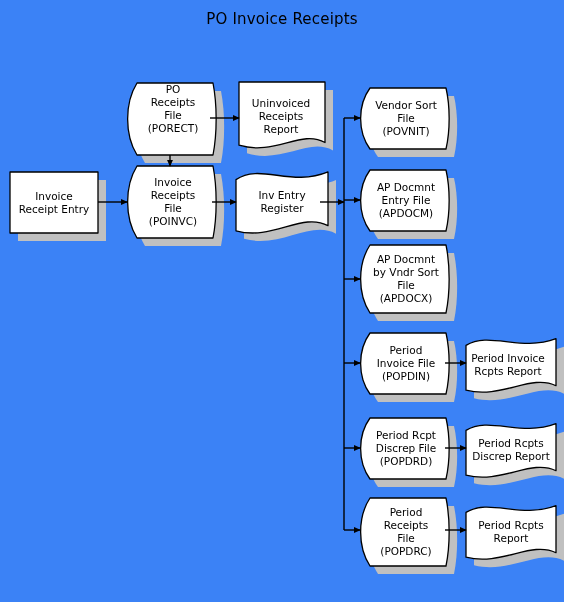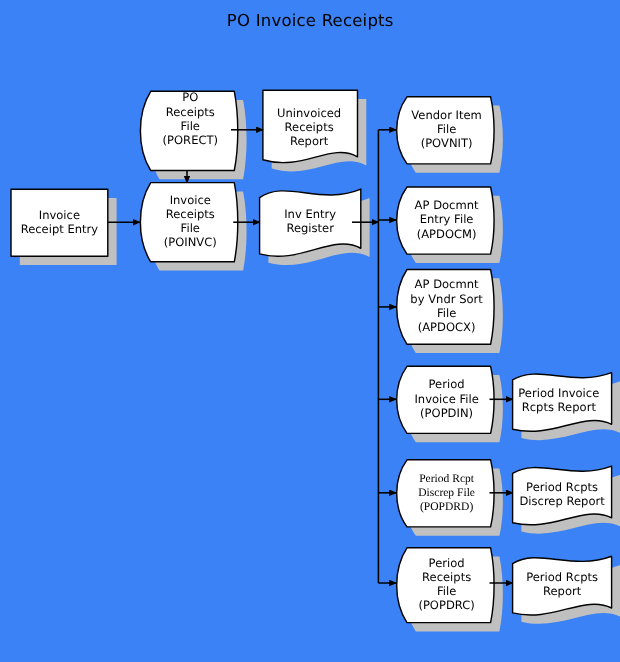--- a/index.html
+++ b/index.html
@@ -122,36 +122,36 @@
 (PORECT)</div>
       <div class="node-label" style="left: 222px; top: 82px; width: 62px; height: 68px; margin-left: 28px;">Uninvoiced
 Receipts
 Report</div>
       <div class="node-label" style="left: 127px; top: 166px; width: 92px; height: 72px;">Invoice
 Receipts
 File
 (POINVC)</div>
       <div class="node-label" style="left: 236px; top: 170px; width: 92px; height: 64px;">Inv Entry
 Register</div>
-      <div class="node-label" style="left: 360px; top: 88px; width: 92px; height: 61px;">Vendor Item
+      <div class="node-label" style="left: 360px; top: 88px; width: 92px; height: 61px;">Vendor Sort
 File
 (POVNIT)</div>
       <div class="node-label" style="left: 360px; top: 170px; width: 92px; height: 61px;">AP Docmnt
 Entry File
 (APDOCM)</div>
       <div class="node-label" style="left: 360px; top: 245px; width: 92px; height: 68px;">AP Docmnt
 by Vndr Sort
 File
 (APDOCX)</div>
       <div class="node-label" style="left: 360px; top: 333px; width: 92px; height: 61px;">Period
 Invoice File
 (POPDIN)</div>
       <div class="node-label" style="left: 466px; top: 337px; width: 84px; height: 56px;">Period Invoice
 Rcpts Report</div>
-      <div class="node-label" style="left: 360px; top: 418px; width: 92px; height: 61px; font-family: Liberation Serif, serif;">Period Rcpt
+      <div class="node-label" style="left: 360px; top: 418px; width: 92px; height: 61px;">Period Rcpt
 Discrep File
 (POPDRD)</div>
       <div class="node-label" style="left: 466px; top: 422px; width: 90px; height: 56px;">Period Rcpts
 Discrep Report</div>
       <div class="node-label" style="left: 360px; top: 498px; width: 92px; height: 68px;">Period
 Receipts
 File
 (POPDRC)</div>
       <div class="node-label" style="left: 466px; top: 504px; width: 90px; height: 56px;">Period Rcpts
 Report</div>

